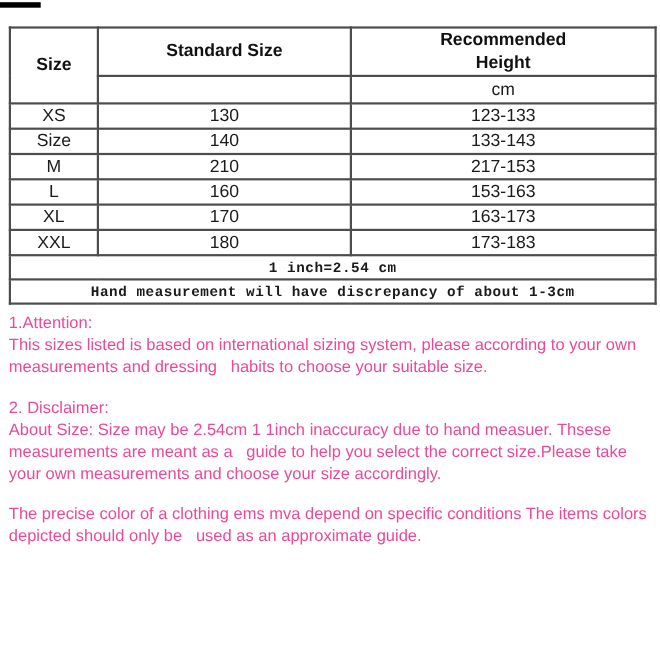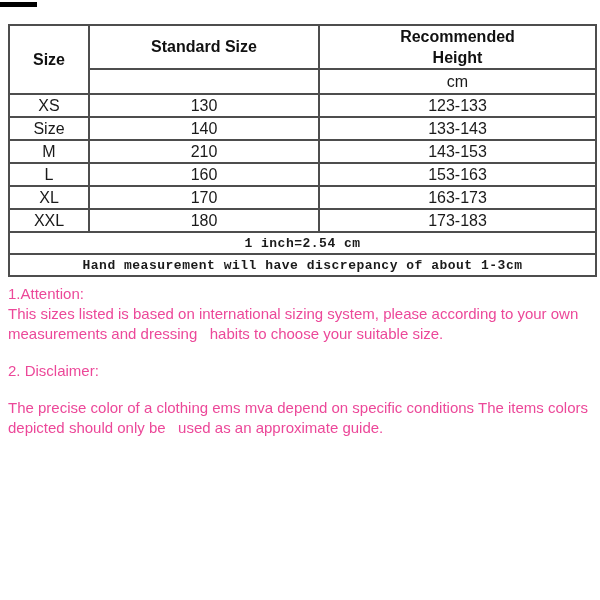--- a/index.html
+++ b/index.html
@@ -106,21 +106,21 @@
       <td>123-133</td>
     </tr>
     <tr class="drow">
       <td>Size</td>
       <td>140</td>
       <td>133-143</td>
     </tr>
     <tr class="drow">
       <td>M</td>
       <td>210</td>
-      <td>143-153</td>
+      <td>217-153</td>
     </tr>
     <tr class="drow">
       <td>L</td>
       <td>160</td>
       <td>153-163</td>
     </tr>
     <tr class="drow">
       <td>XL</td>
       <td>170</td>
       <td>163-173</td>
@@ -141,17 +141,18 @@
     </table>
 </div>
 
 <div class="notes">
   <div class="note">
     <div class="note-heading">1.Attention:</div>
     <div class="note-body">This sizes listed is based on international sizing system, please according to your own measurements and dressing   habits to choose your suitable size.</div>
   </div>
   <div class="note">
     <div class="note-heading">2. Disclaimer:</div>
+    <div class="note-body">About Size: Size may be 2.54cm 1 1inch inaccuracy due to hand measuer. Thsese measurements are meant as a   guide to help you select the correct size.Please take your own measurements and choose your size accordingly.</div>
   </div>
   <div class="note">
     <div class="note-body">The precise color of a clothing ems mva depend on specific conditions The items colors depicted should only be   used as an approximate guide.</div>
   </div>
 </div>
 
 </body></html>

